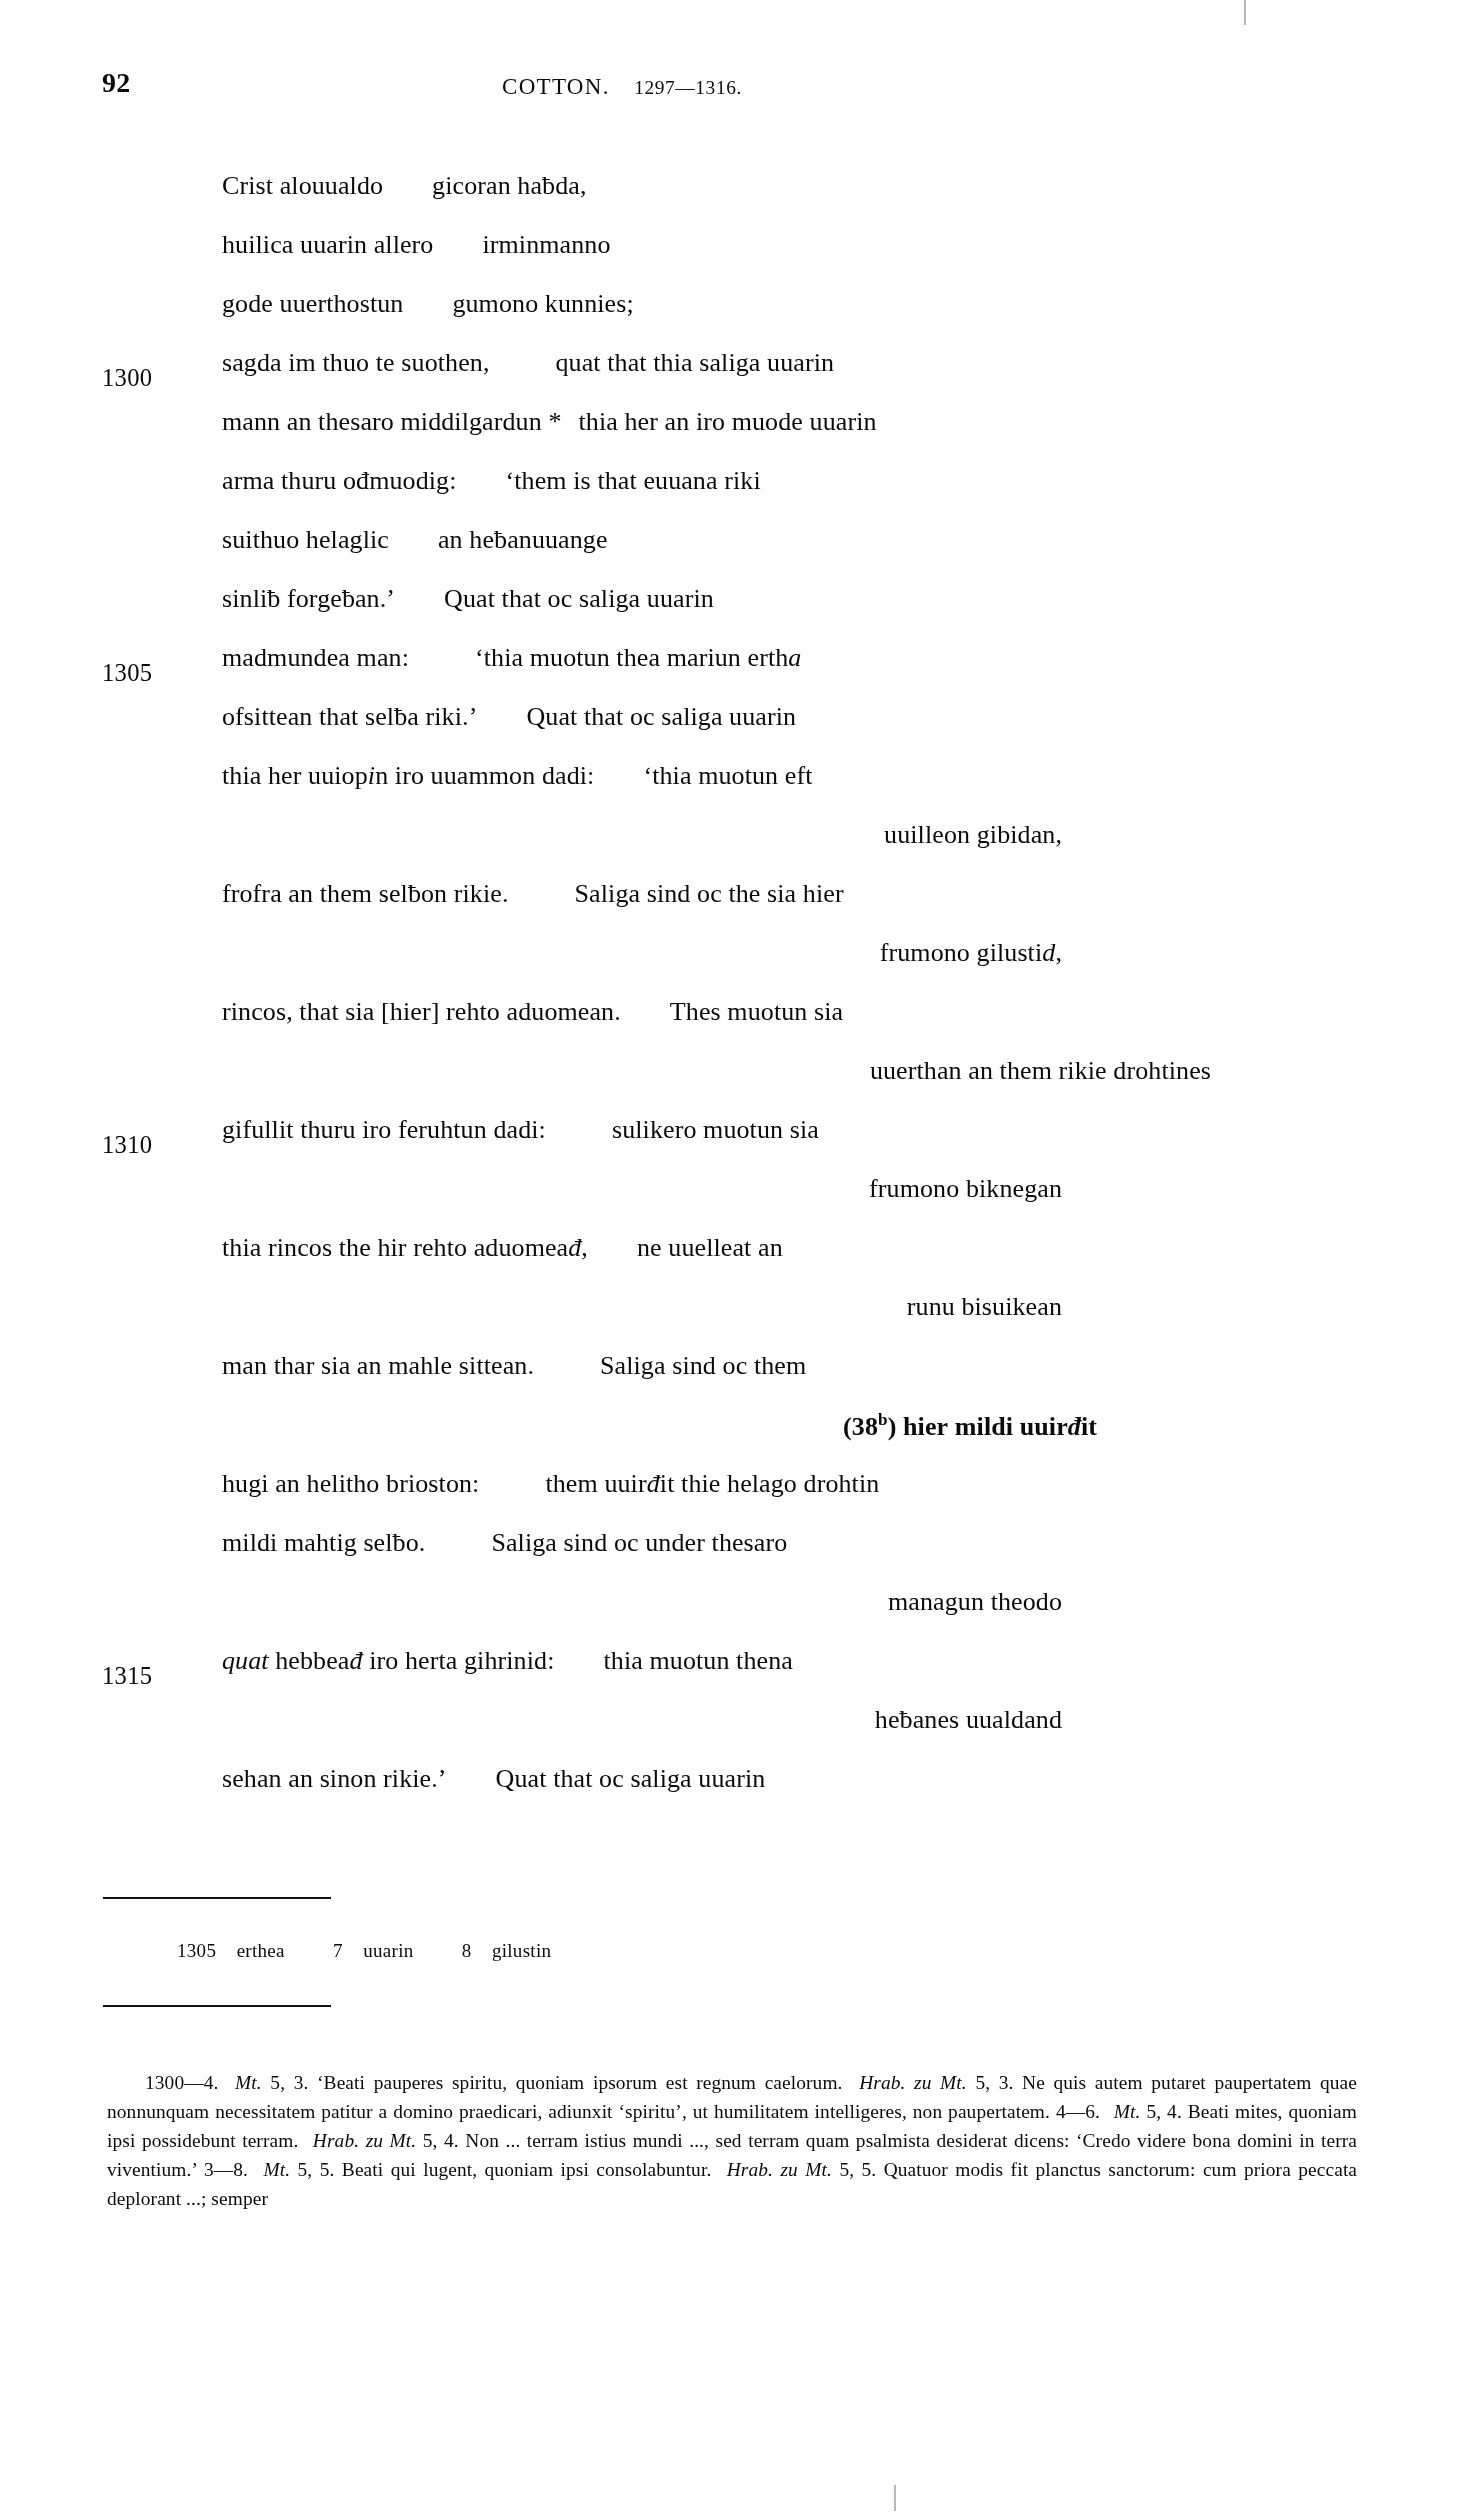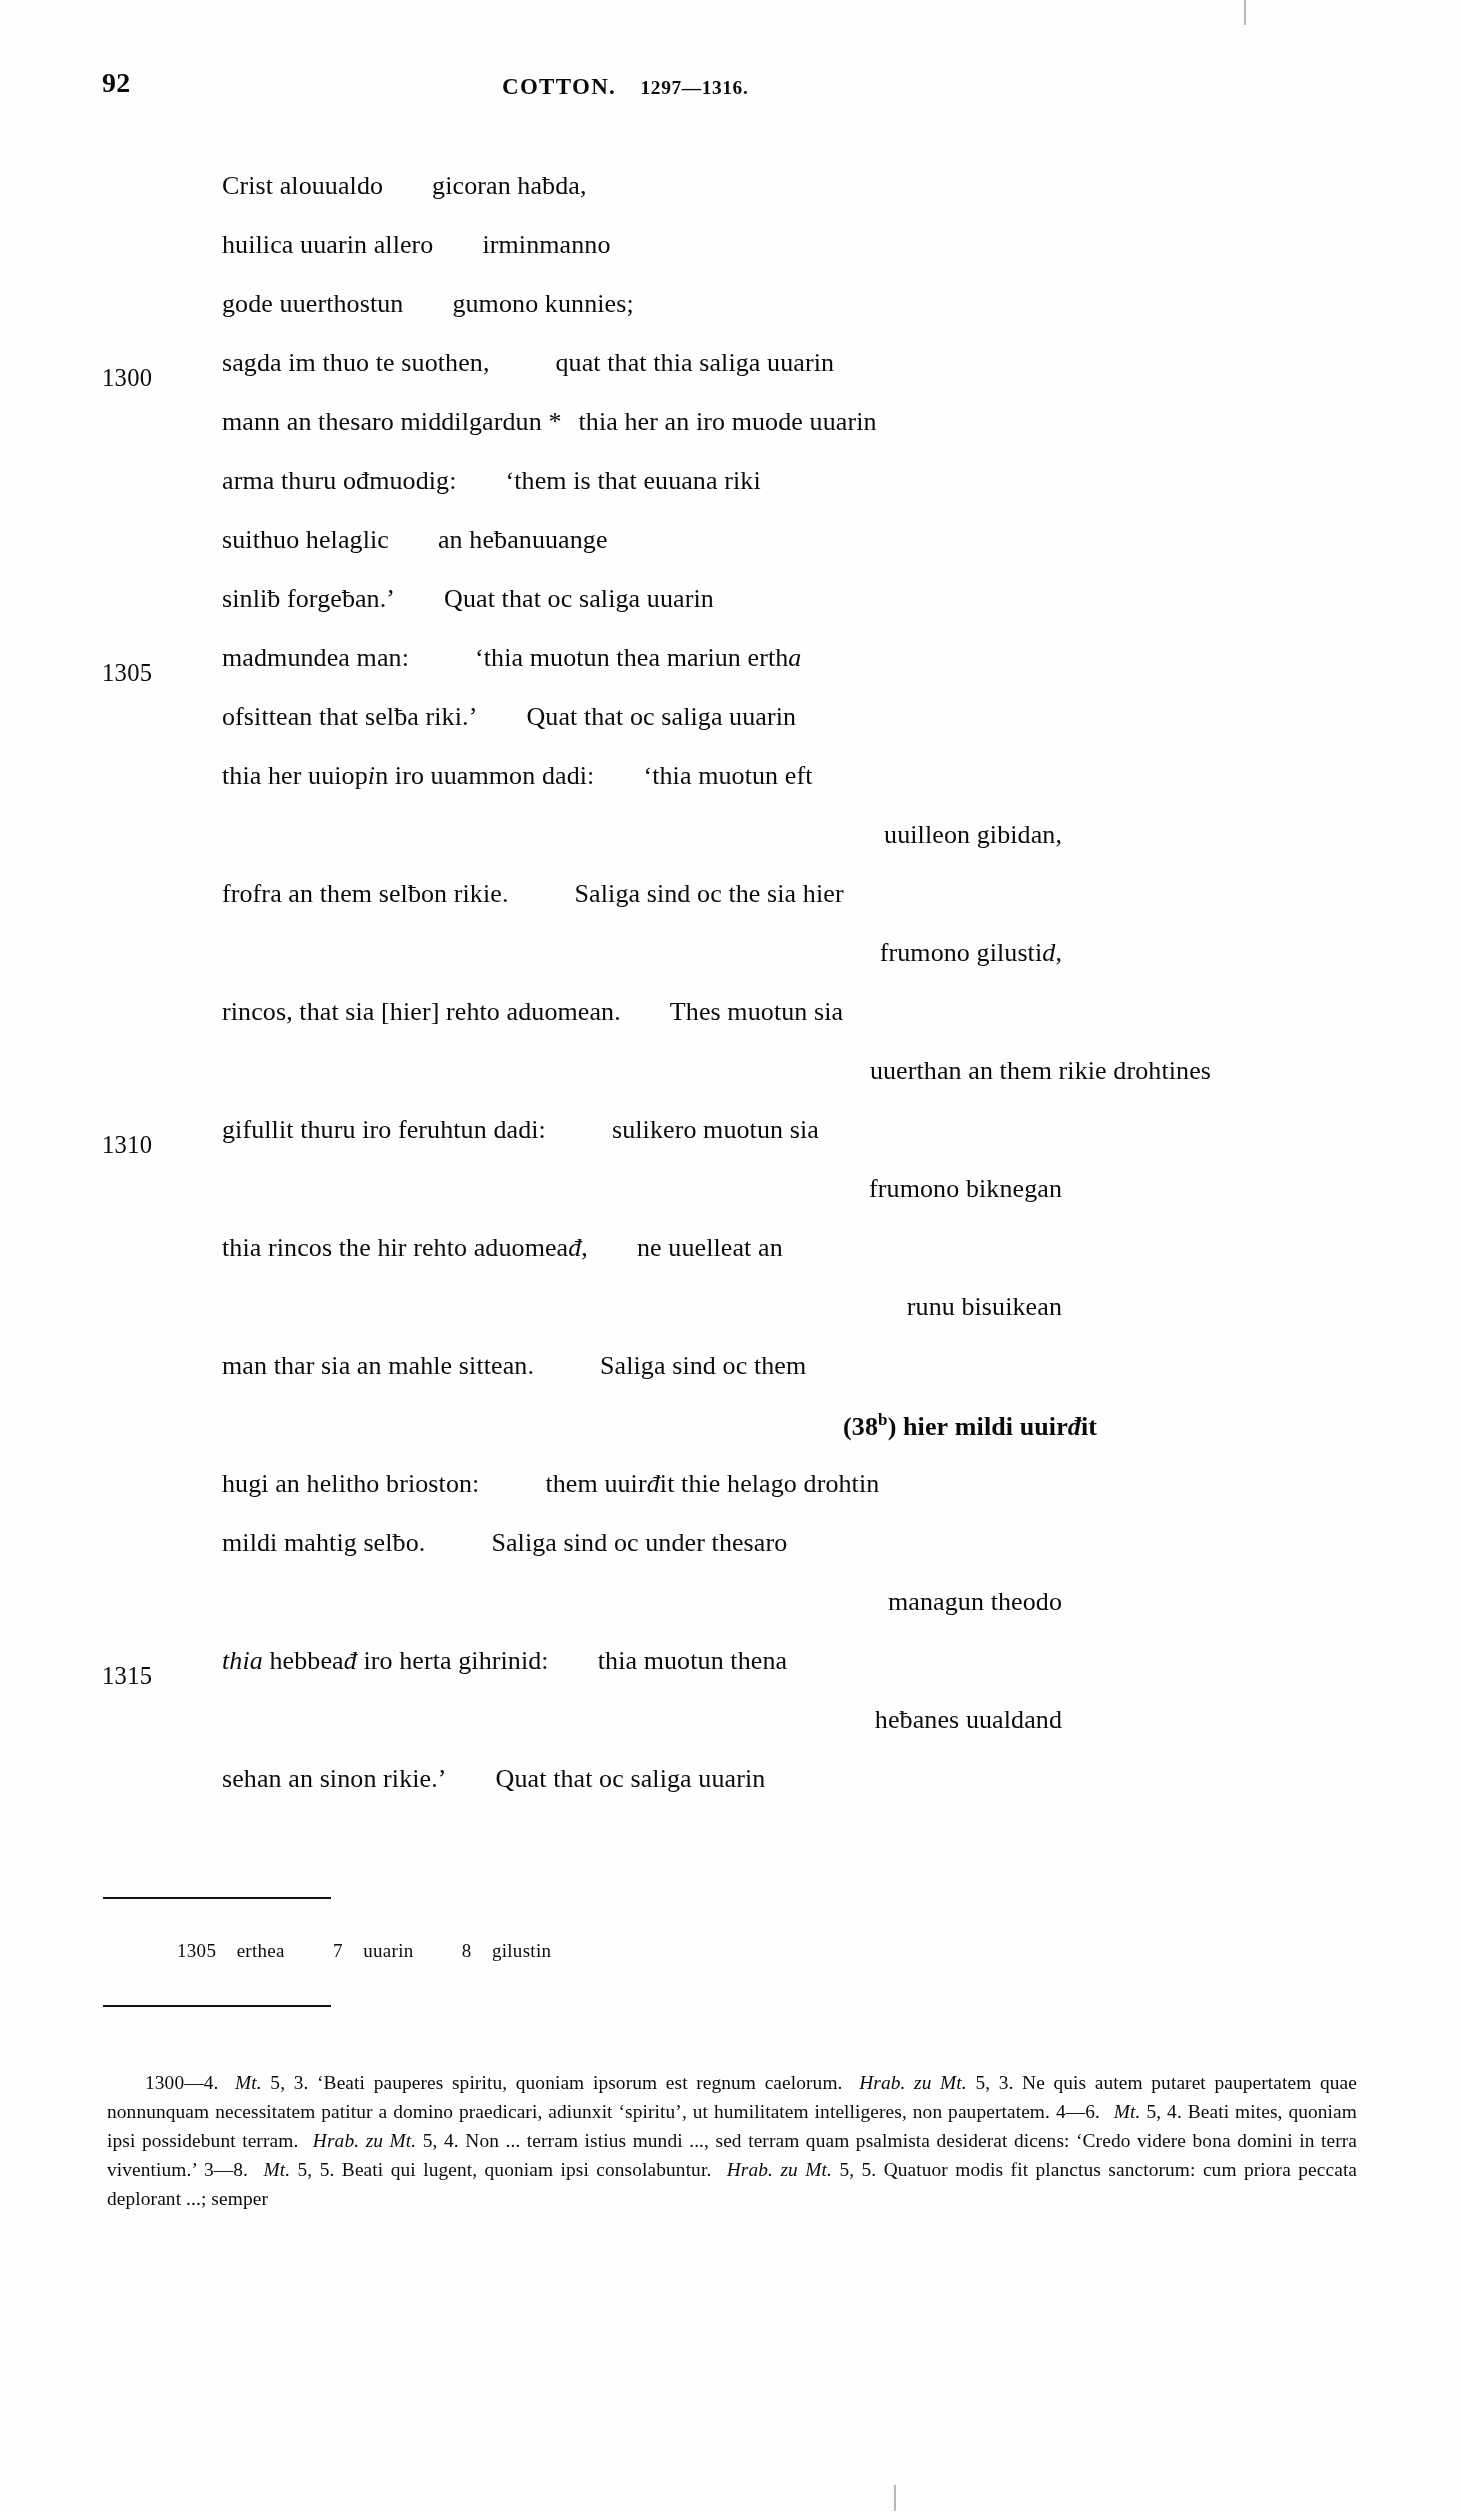--- a/index.html
+++ b/index.html
@@ -40,21 +40,20 @@
     font-size: 28px;
     font-weight: bold;
     letter-spacing: 0.3px;
   }
   .head-title {
     position: absolute;
     left: 502px;
     top: 6.9px;
     font-size: 23px;
     letter-spacing: 1.3px;
-    font-weight: bold;
   }
   .head-title .hrange {
     font-size: 19.4px;
     letter-spacing: 0.6px;
   }
 
   
   .verse-block {
     position: absolute;
     top: 171px;
@@ -262,21 +261,21 @@
     <div class="vline">
       <span class="vtext">mildi&nbsp;mahtig&nbsp;selƀo.<span class="gap-xl"></span>Saliga&nbsp;sind&nbsp;oc&nbsp;under&nbsp;thesaro</span>
     </div>
 
     <div class="vline">
       <span class="vtext cont3">managun&nbsp;theodo</span>
     </div>
 
     <div class="vline">
       <span class="vnum">1315</span>
-      <span class="vtext"><span class="it">thia</span>&nbsp;hebbea<span class="it">đ</span>&nbsp;iro&nbsp;herta&nbsp;gihrinid:<span class="gap-l"></span>thia&nbsp;muotun&nbsp;thena</span>
+      <span class="vtext"><span class="it">quat</span>&nbsp;hebbea<span class="it">đ</span>&nbsp;iro&nbsp;herta&nbsp;gihrinid:<span class="gap-l"></span>thia&nbsp;muotun&nbsp;thena</span>
     </div>
 
     <div class="vline">
       <span class="vtext cont3">heƀanes&nbsp;uualdand</span>
     </div>
 
     <div class="vline">
       <span class="vtext">sehan&nbsp;an&nbsp;sinon&nbsp;rikie.’<span class="gap-l"></span>Quat&nbsp;that&nbsp;oc&nbsp;saliga&nbsp;uuarin</span>
     </div>
 

